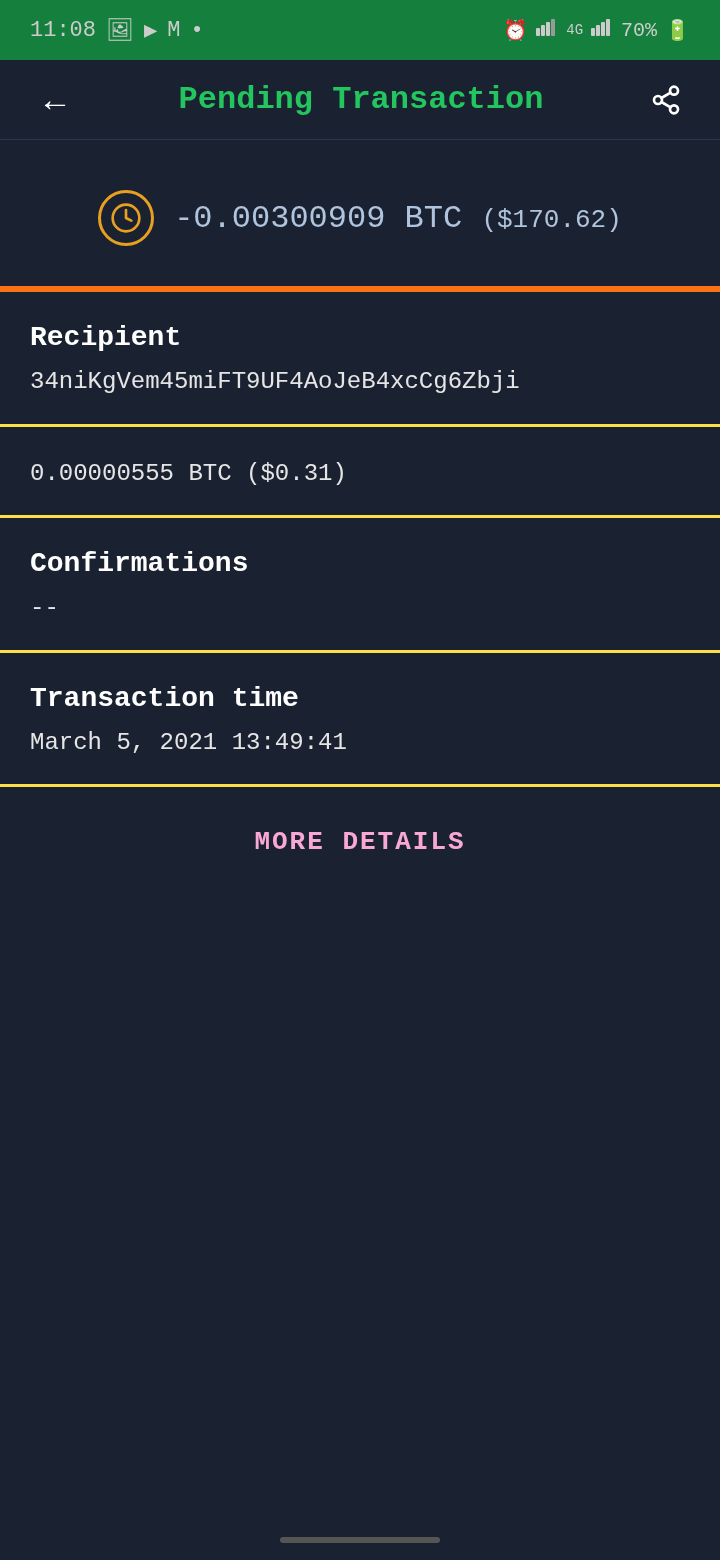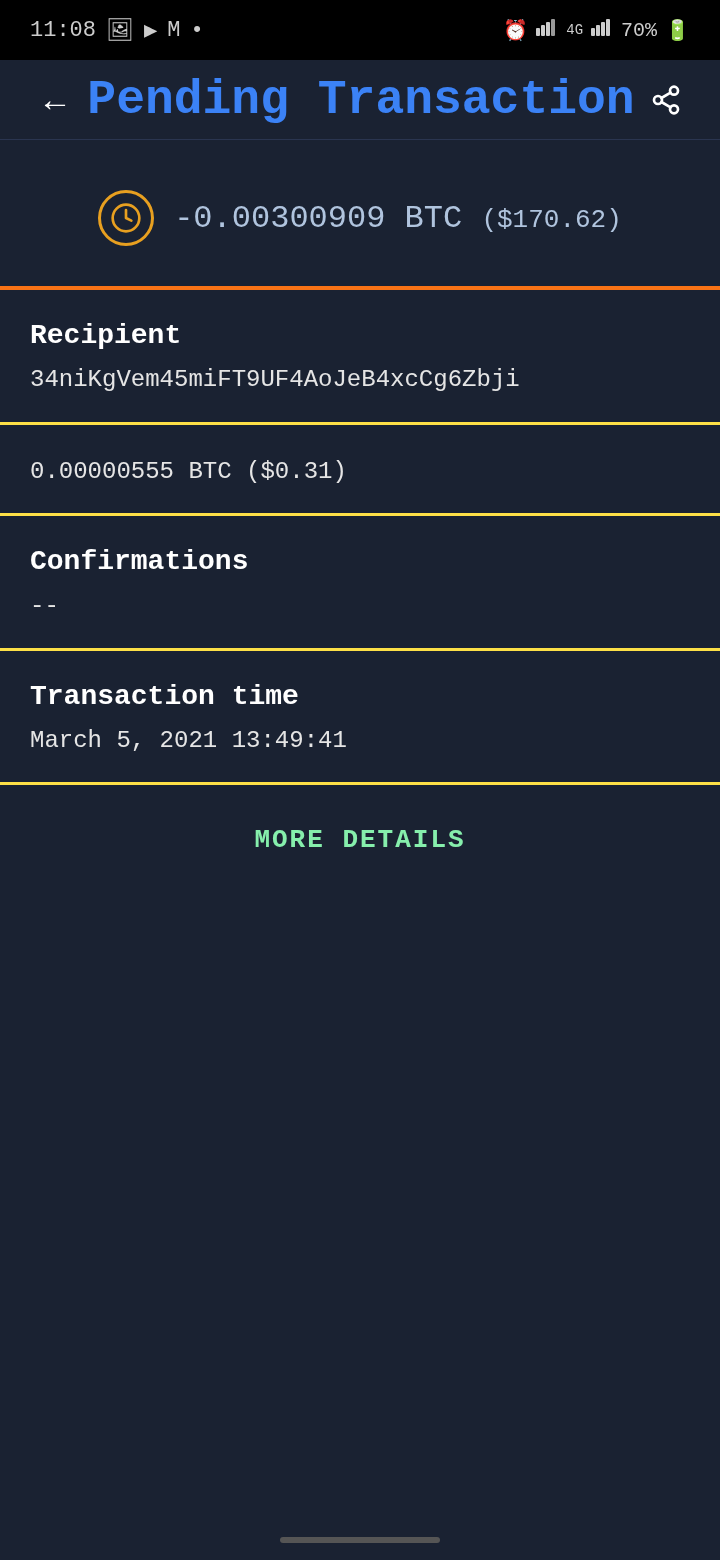--- a/index.html
+++ b/index.html
@@ -14,21 +14,21 @@
       min-height: 1560px;
       background-color: #1a2232;
       font-family: 'Courier New', monospace;
       color: #ffffff;
     }
 
     
     .status-bar {
       width: 100%;
       height: 60px;
-      background-color: #000000;
+      background-color: #15803d;
       display: flex;
       align-items: center;
       justify-content: space-between;
       padding: 0 30px;
     }
 
     .status-left {
       display: flex;
       align-items: center;
       gap: 10px;
@@ -50,23 +50,23 @@
       height: 80px;
       background-color: #1a2232;
       display: flex;
       align-items: center;
       justify-content: space-between;
       padding: 0 30px;
       border-bottom: 1px solid #2a3550;
     }
 
     .app-bar-title {
-      font-size: 48px;
+      font-size: 32px;
       font-weight: bold;
-      color: #3b82f6;
+      color: #22c55e;
       font-family: 'Courier New', monospace;
     }
 
     .icon-btn {
       background: none;
       border: none;
       cursor: pointer;
       color: #ffffff;
       font-size: 30px;
       padding: 8px;
@@ -76,21 +76,21 @@
     }
 
     
     .amount-section {
       width: 100%;
       padding: 50px 30px 40px;
       display: flex;
       align-items: center;
       justify-content: center;
       gap: 20px;
-      border-bottom: 4px solid #f97316;
+      border-bottom: 6px solid #f97316;
     }
 
     .clock-icon-circle {
       width: 56px;
       height: 56px;
       border-radius: 50%;
       border: 3px solid #e8a020;
       display: flex;
       align-items: center;
       justify-content: center;
@@ -144,21 +144,21 @@
       display: flex;
       align-items: center;
       justify-content: center;
     }
 
     .more-details-btn {
       background: none;
       border: none;
       cursor: pointer;
       font-size: 26px;
-      color: #86efac;
+      color: #f9a8d4;
       font-family: 'Courier New', monospace;
       letter-spacing: 2px;
       font-weight: bold;
     }
 
     
     .bottom-bar {
       position: fixed;
       bottom: 0;
       left: 0;

